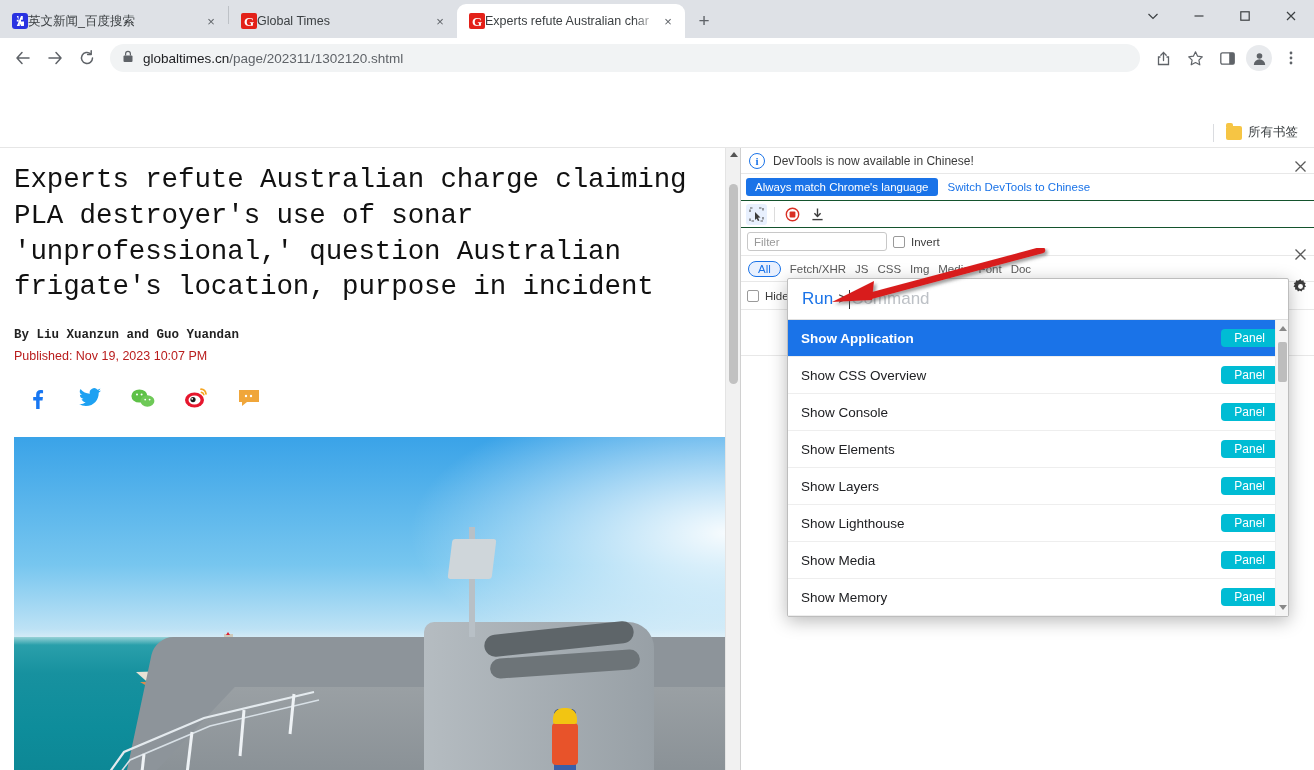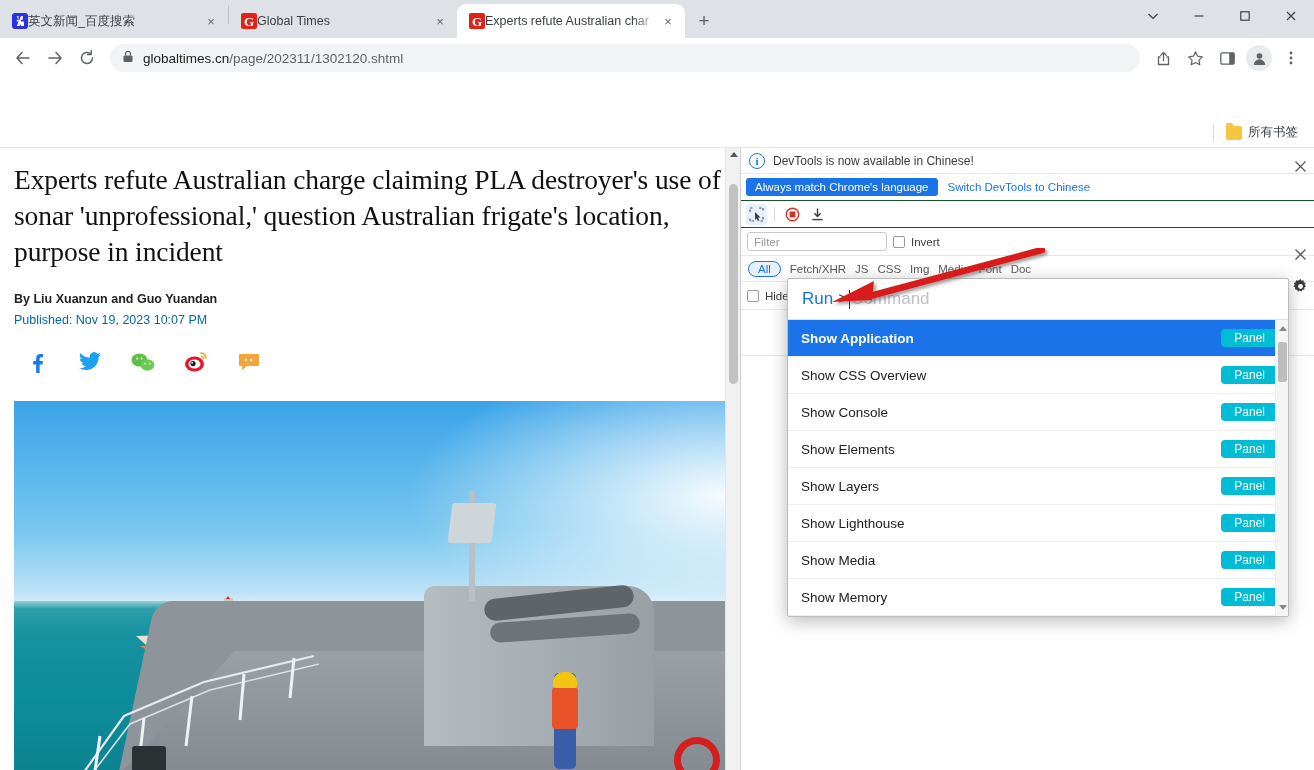--- a/index.html
+++ b/index.html
@@ -137,32 +137,32 @@
   }
 
   
   .page {
     width: 740px; flex: 0 0 740px;
     position: relative; overflow: hidden;
     background: #fff;
   }
   .page-inner { padding: 14px 14px 0 14px; }
   .headline {
-    font-family: Liberation Serif, serif;
+    font-family: Liberation Mono, monospace;
     font-size: 27.5px; line-height: 1.30;
     color: #111; font-weight: 400;
     letter-spacing: -0.1px;
   }
   .byline {
     margin-top: 23px;
     font-size: 12.5px; color: #222; font-weight: 600;
-    font-family: Liberation Sans, sans-serif;
+    font-family: Liberation Mono, monospace;
   }
   .published {
-    margin-top: 7px; font-size: 12.5px; color: #0369a1;
+    margin-top: 7px; font-size: 12.5px; color: #b91c1c;
   }
   .social {
     margin-top: 22px; display: flex; gap: 27px; align-items: center;
     padding-left: 10px;
   }
   .soc { width: 26px; height: 26px; display:flex; align-items:center; justify-content:center; }
 
   .photo {
     margin-top: 26px;
     width: 714px; height: 400px;

